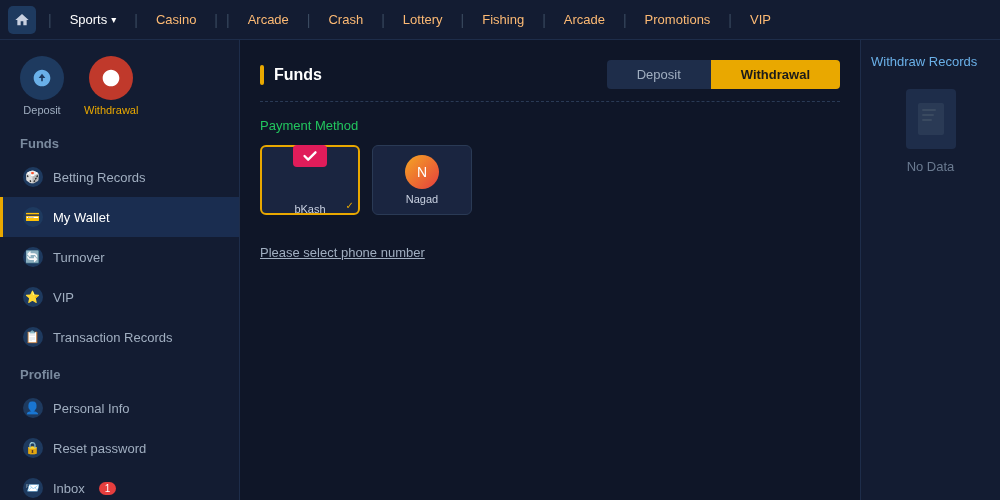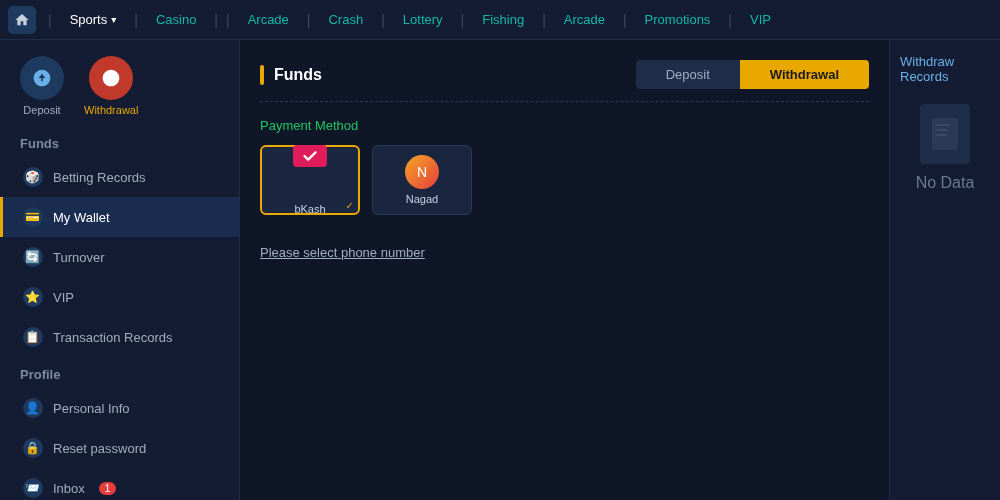--- a/index.html
+++ b/index.html
@@ -35,21 +35,21 @@
     .nav-separator {
       color: #3a4a60;
       margin: 0 4px;
       font-size: 14px;
     }
     .nav-item {
       padding: 0 14px;
       height: 40px;
       display: flex; align-items: center;
       font-size: 13px;
-      color: #14b8a6;
+      color: #fdba74;
       cursor: pointer;
       white-space: nowrap;
     }
     .nav-item.active { color: #fff; }
     .nav-item .arrow { margin-left: 4px; font-size: 10px; }
 
     
     .main-layout {
       display: flex;
       flex: 1;
@@ -233,21 +233,21 @@
 
     .select-phone-text {
       font-size: 13px;
       color: #a0aec0;
       padding: 10px 0;
       text-decoration: underline;
     }
 
     
     .right-panel {
-      width: 111px;
+      width: 140px;
       background: #131c32;
       flex-shrink: 0;
       border-left: 1px solid #1e2d4a;
       display: flex;
       flex-direction: column;
       align-items: center;
       padding: 14px 10px;
     }
     .right-panel-title {
       font-size: 13px;
@@ -258,21 +258,21 @@
     .no-data-icon {
       width: 50px; height: 60px;
       background: #1e2d4a;
       border-radius: 4px;
       margin-bottom: 10px;
       display: flex; align-items: center; justify-content: center;
       font-size: 24px;
       color: #3a4a60;
     }
     .no-data-text {
-      font-size: 16px;
+      font-size: 13px;
       color: #6a7a90;
     }
 
     
     .bkash-icon {
       background: #e01c5a;
       width: 34px; height: 34px;
       border-radius: 4px;
       display: flex; align-items: center; justify-content: center;
       color: #fff;

